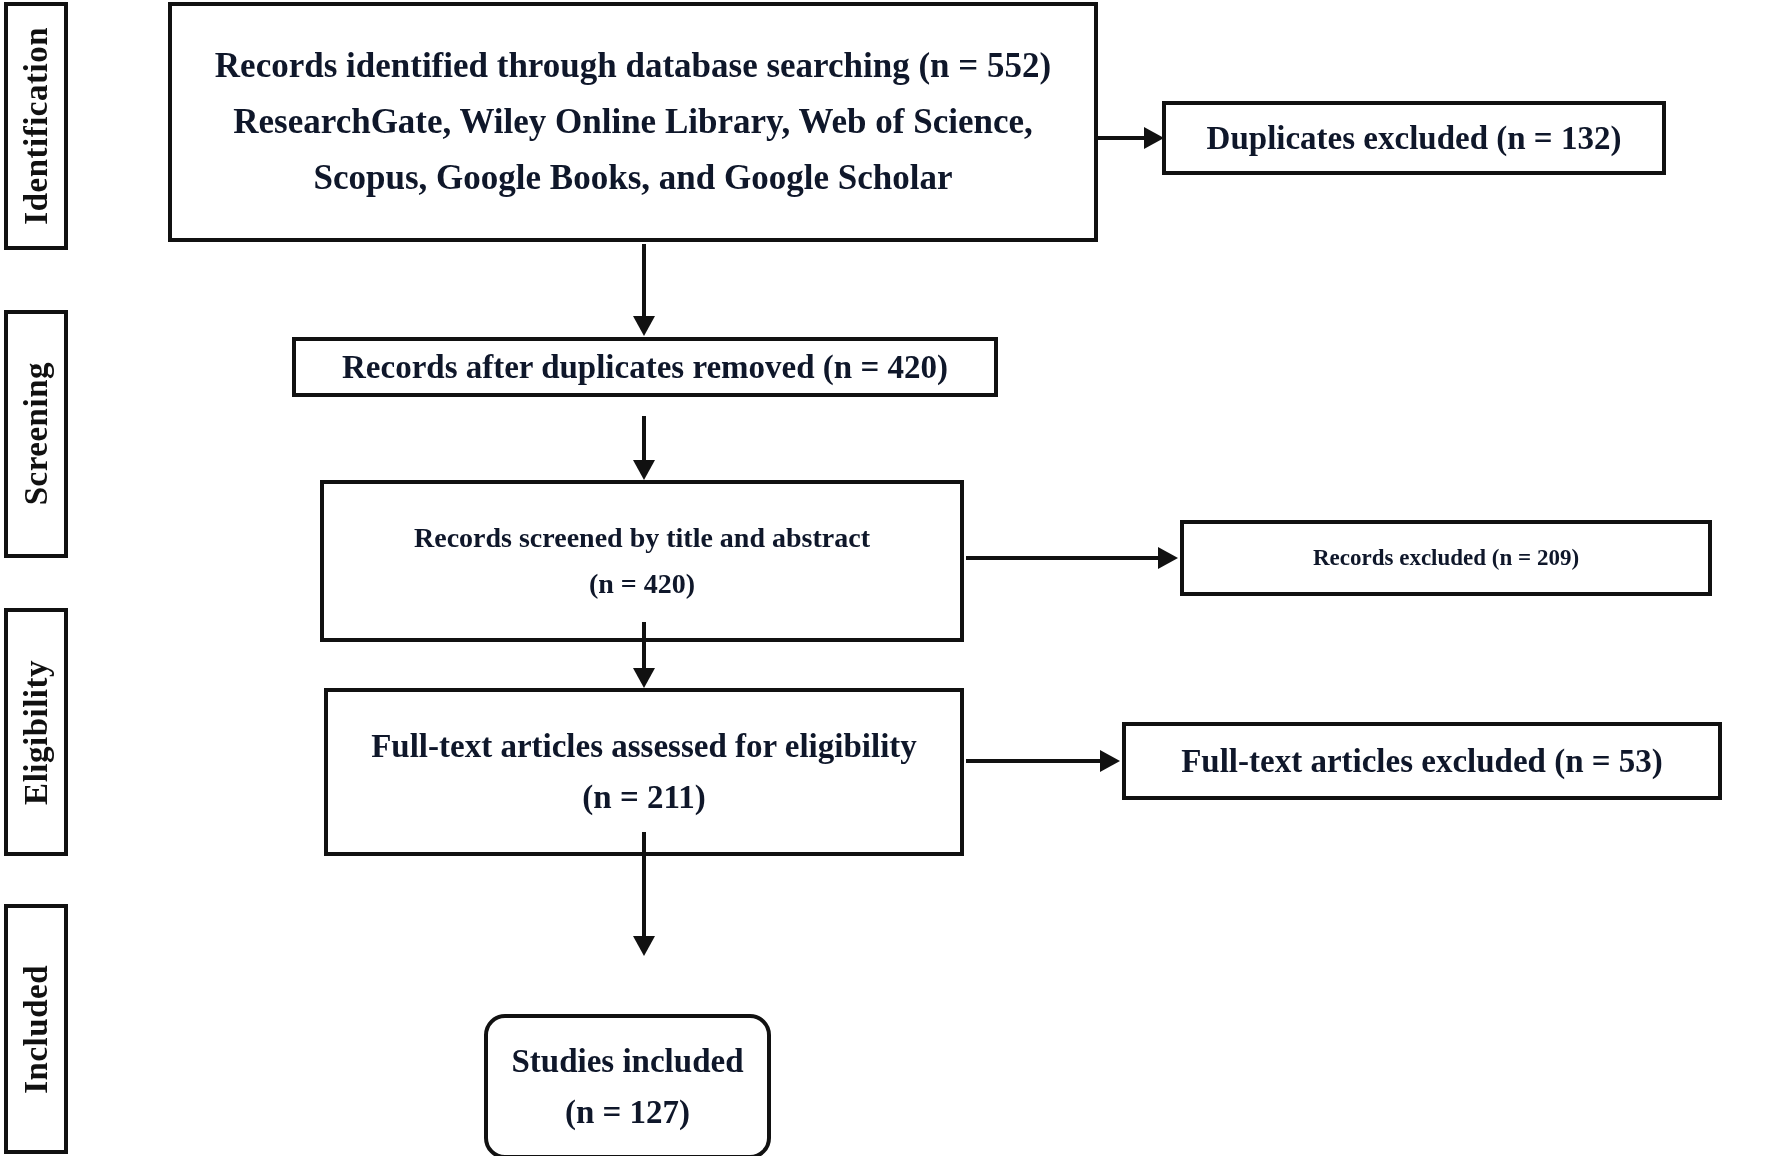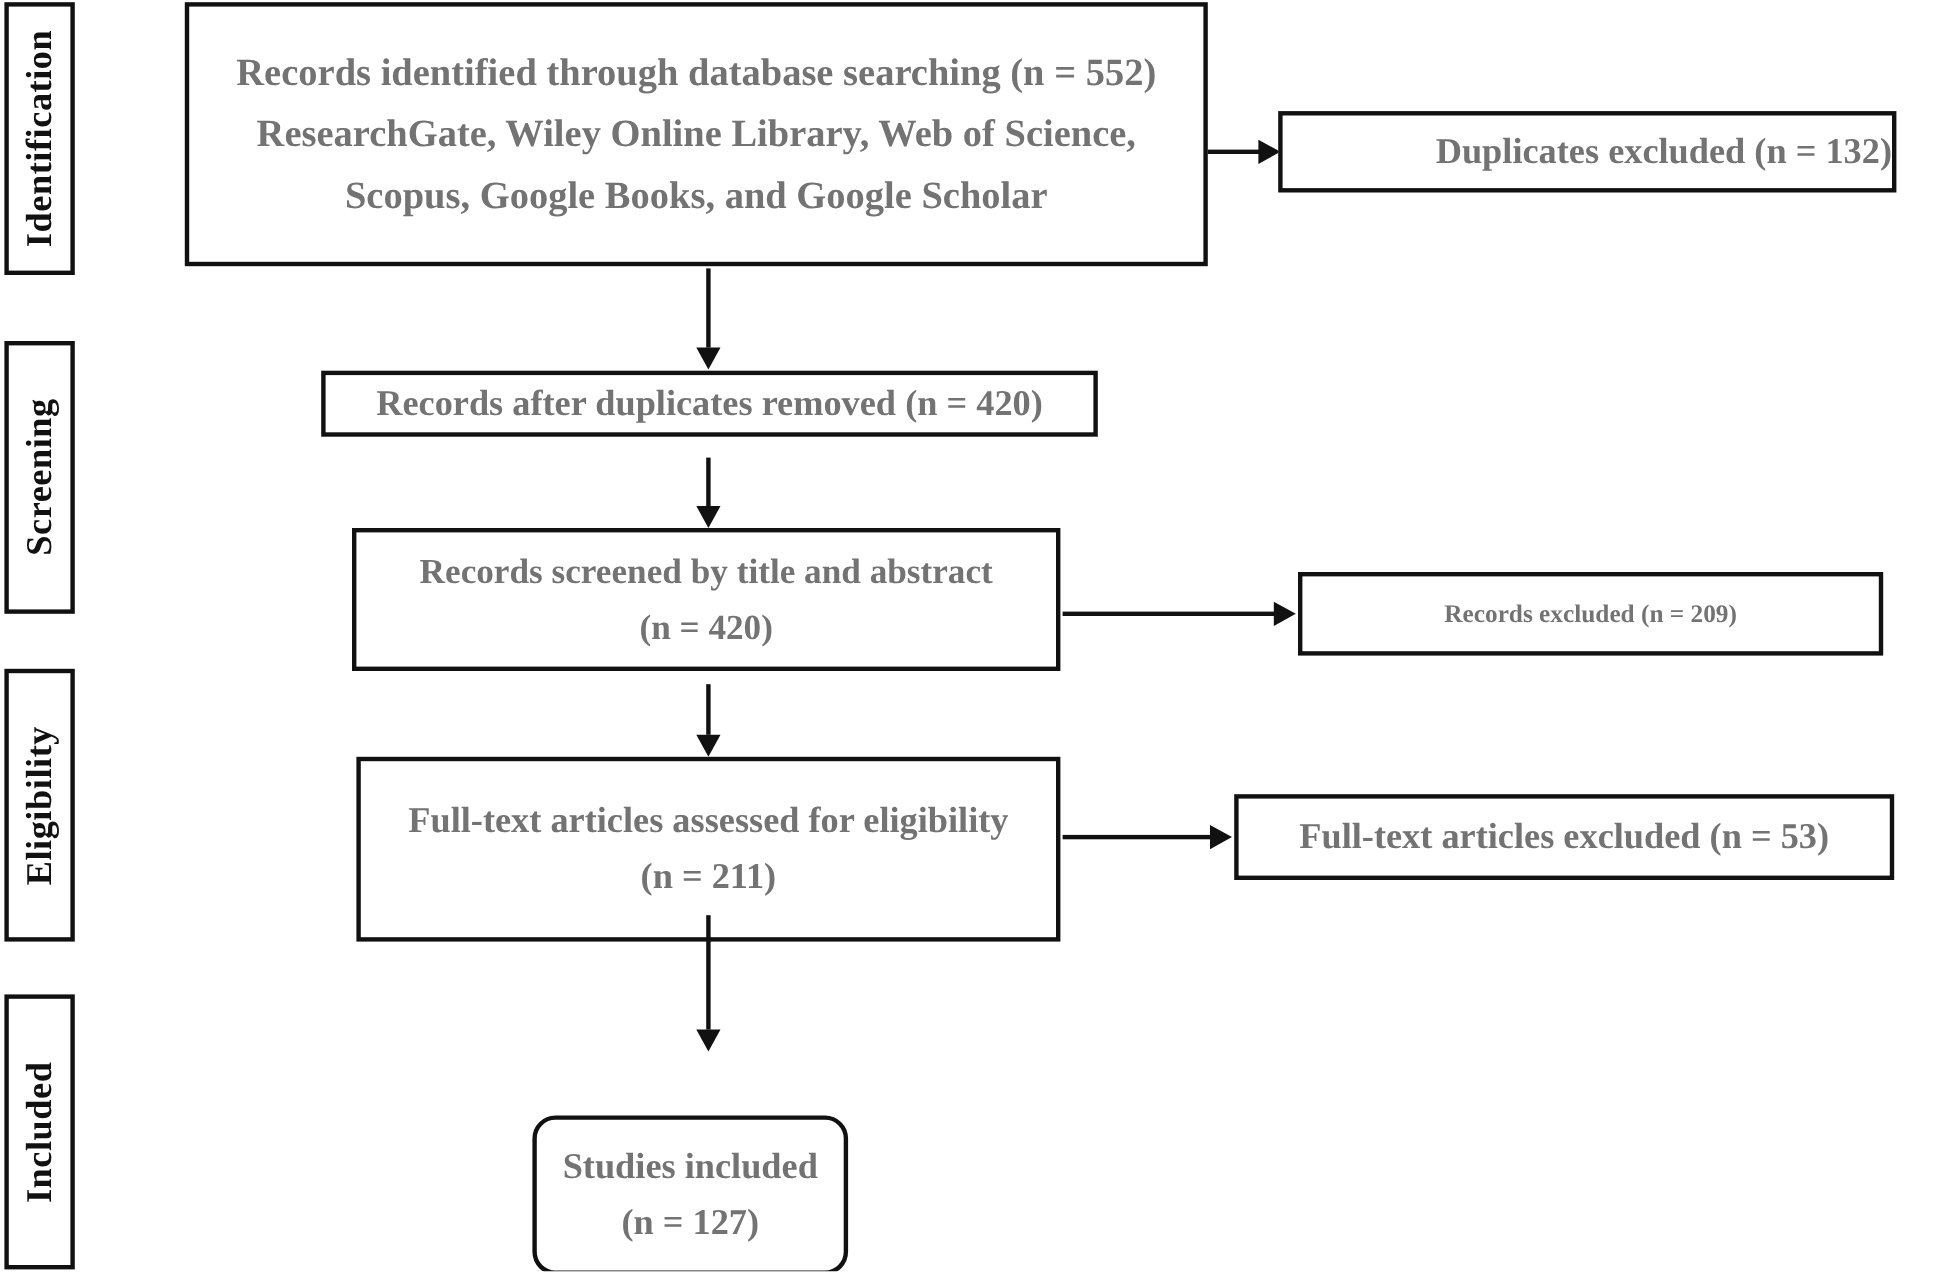--- a/index.html
+++ b/index.html
@@ -41,36 +41,36 @@
   .flow-box {
     position: absolute;
     border: 4px solid #111111;
     background: #ffffff;
     box-sizing: border-box;
     display: flex;
     flex-direction: column;
     align-items: center;
     justify-content: center;
     text-align: center;
-    color: #737373;
+    color: #0f172a;
     font-weight: bold;
   }
   .flow-box .line {
     display: block;
     white-space: nowrap;
   }
 
   #box-identified { left: 168px; top: 2px;  width: 930px; height: 240px; font-size: 35px; }
   #box-identified .line { margin: 8px 0; }
 
-  #box-duplicates { left: 1162px; top: 101px; width: 562px; height: 74px; font-size: 33px; align-items: flex-end; }
+  #box-duplicates { left: 1162px; top: 101px; width: 504px; height: 74px; font-size: 33px; }
 
   #box-afterdup   { left: 292px; top: 337px; width: 706px; height: 60px;  font-size: 33px; }
 
-  #box-screened   { left: 320px; top: 480px; width: 644px; height: 130px; font-size: 32px; }
+  #box-screened   { left: 320px; top: 480px; width: 644px; height: 162px; font-size: 28px; }
   #box-screened .line { margin: 7px 0; }
 
   #box-recexcl    { left: 1180px; top: 520px; width: 532px; height: 76px; font-size: 23px; }
 
   #box-fulltext   { left: 324px; top: 688px; width: 640px; height: 168px; font-size: 33px; }
   #box-fulltext .line { margin: 7px 0; }
 
   #box-ftexcl     { left: 1122px; top: 722px; width: 600px; height: 78px; font-size: 33px; }
 
   #box-included   { left: 484px; top: 1014px; width: 287px; height: 145px; font-size: 33px; border-radius: 21px; }

